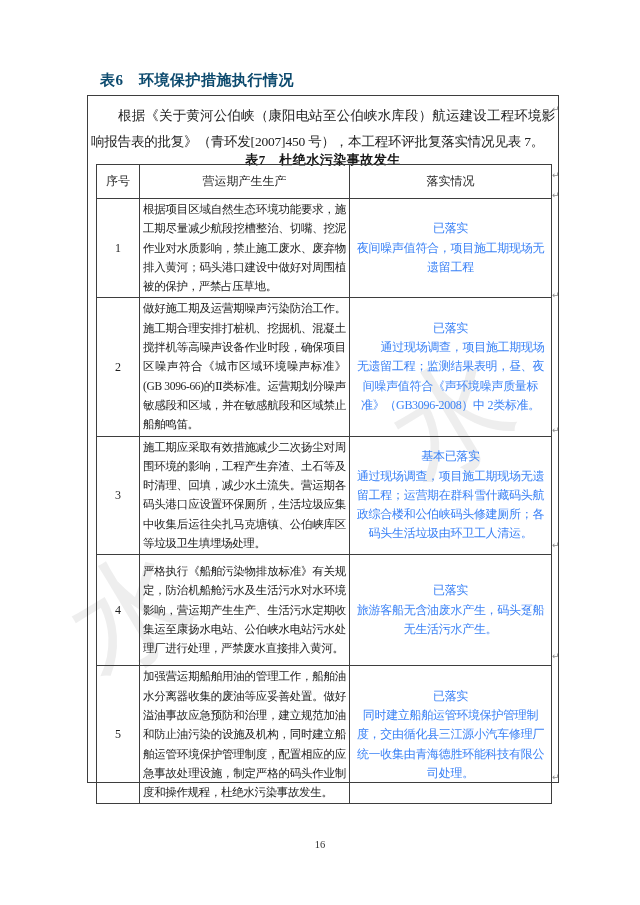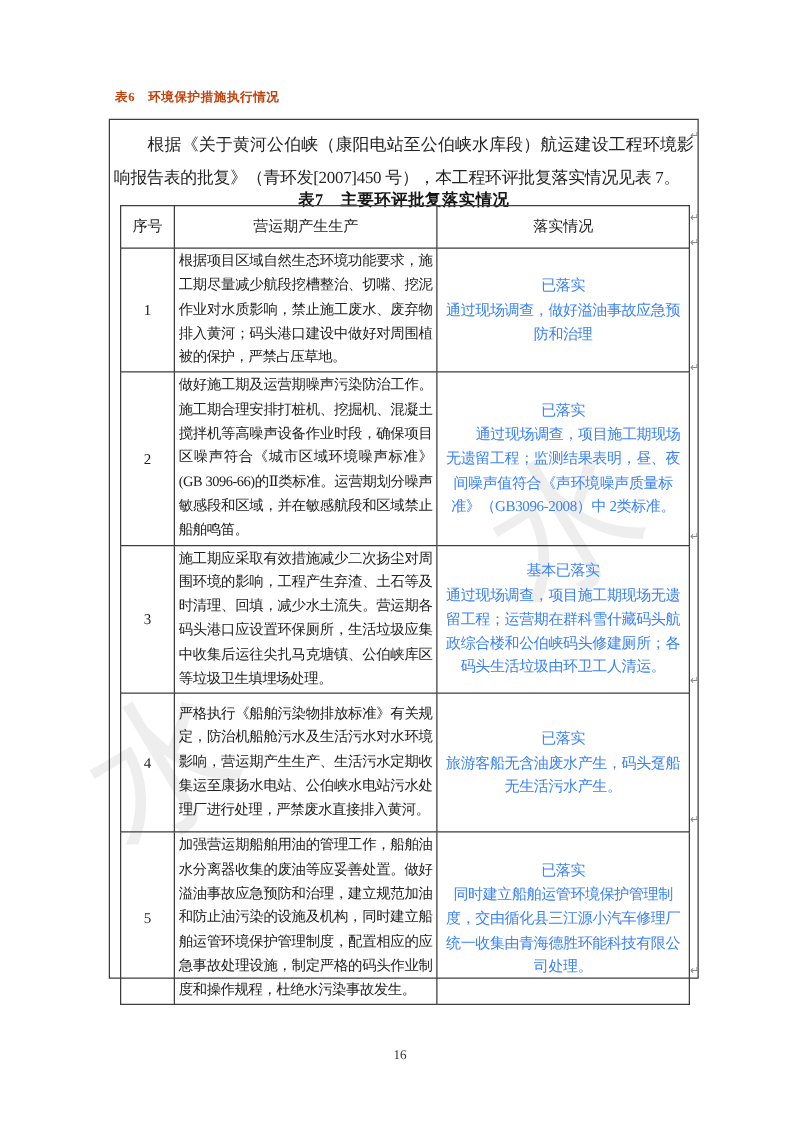--- a/index.html
+++ b/index.html
@@ -6,23 +6,23 @@
   html, body { width: 640px; height: 905px; }
   body {
     position: relative;
     width: 640px; height: 905px;
     background: #ffffff;
     font-family: "Liberation Serif", "DejaVu Serif", serif;
     color: #1f1f1f;
     overflow: hidden;
   }
   .doc-title {
-    position: absolute; left: 92px; top: 71px;
-    font-size: 10px; font-weight: bold; letter-spacing: 0.5px;
-    color: #c2410c;
+    position: absolute; left: 100px; top: 71px;
+    font-size: 15px; font-weight: bold; letter-spacing: 0.5px;
+    color: #0c4a6e;
   }
   .outer-box {
     position: absolute; left: 87px; top: 95px;
     width: 472px; height: 688px;
     border: 1.5px solid #3e3e3e;
     background: transparent;
   }
   .intro {
     position: absolute; left: 3px; top: 7px; width: 464px;
     font-size: 13.5px; line-height: 25.5px;
@@ -86,40 +86,40 @@
 </style>
 </head>
 <body>
 
 <div class="watermark">水　水</div>
 
 <div class="doc-title">表6　环境保护措施执行情况</div>
 
 <div class="outer-box">
   <p class="intro">根据《关于黄河公伯峡（康阳电站至公伯峡水库段）航运建设工程环境影响报告表的批复》（青环发[2007]450 号），本工程环评批复落实情况见表 7。</p>
-  <div class="table7-caption">表7　主要环评批复落实情况</div>
+  <div class="table7-caption">表7　杜绝水污染事故发生</div>
 
   <table class="main">
     <colgroup>
         <col class="c-no">
         <col class="c-req">
         <col class="c-st">
       </colgroup>
     <tbody>
         <tr>
       <th>序号</th>
       <th>营运期产生生产</th>
       <th>落实情况</th>
     </tr>
     <tr class="r1">
       <td class="no">1</td>
       <td class="req">根据项目区域自然生态环境功能要求，施工期尽量减少航段挖槽整治、切嘴、挖泥作业对水质影响，禁止施工废水、废弃物排入黄河；码头港口建设中做好对周围植被的保护，严禁占压草地。</td>
       <td class="st">
         <p>已落实</p>
-        <p>通过现场调查，做好溢油事故应急预防和治理</p>
+        <p>夜间噪声值符合，项目施工期现场无遗留工程</p>
       </td>
     </tr>
     <tr class="r2">
       <td class="no">2</td>
       <td class="req">做好施工期及运营期噪声污染防治工作。施工期合理安排打桩机、挖掘机、混凝土搅拌机等高噪声设备作业时段，确保项目区噪声符合《城市区域环境噪声标准》(GB 3096-66)的Ⅱ类标准。运营期划分噪声敏感段和区域，并在敏感航段和区域禁止船舶鸣笛。</td>
       <td class="st">
         <p>已落实</p>
         <p class="ti">通过现场调查，项目施工期现场无遗留工程；监测结果表明，昼、夜间噪声值符合《声环境噪声质量标准》（GB3096-2008）中 2类标准。</p>
       </td>
     </tr>

